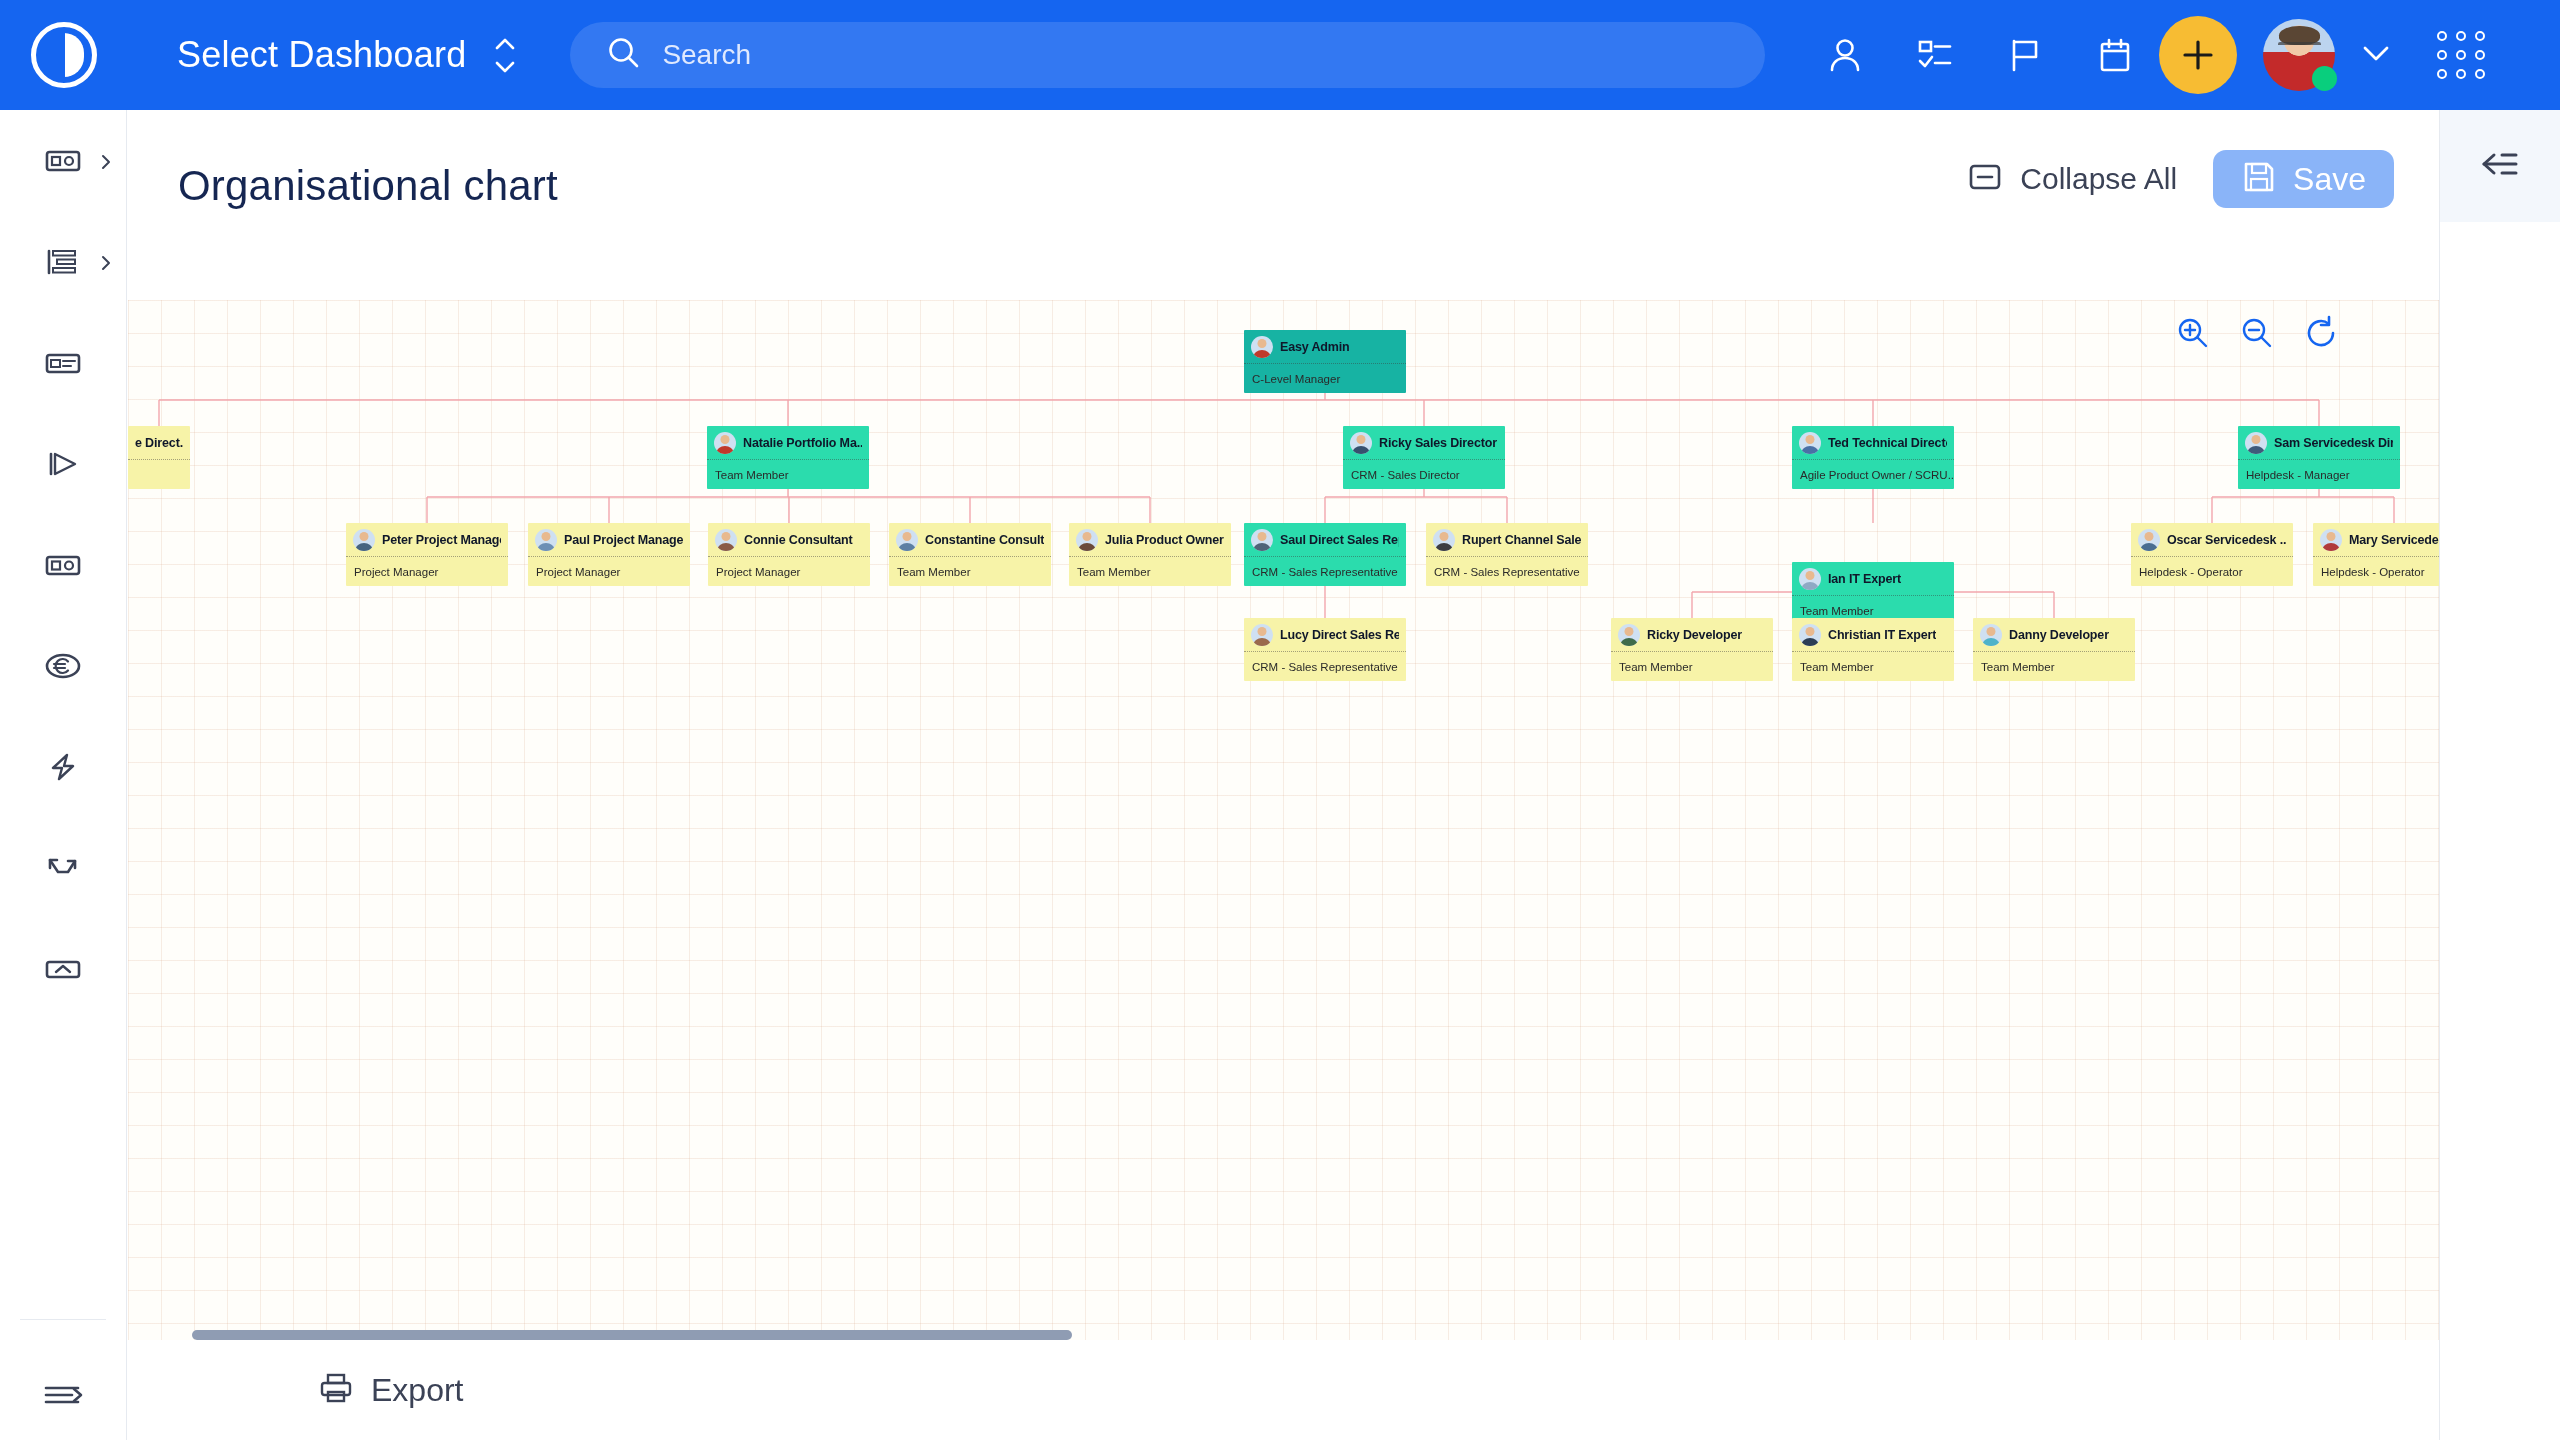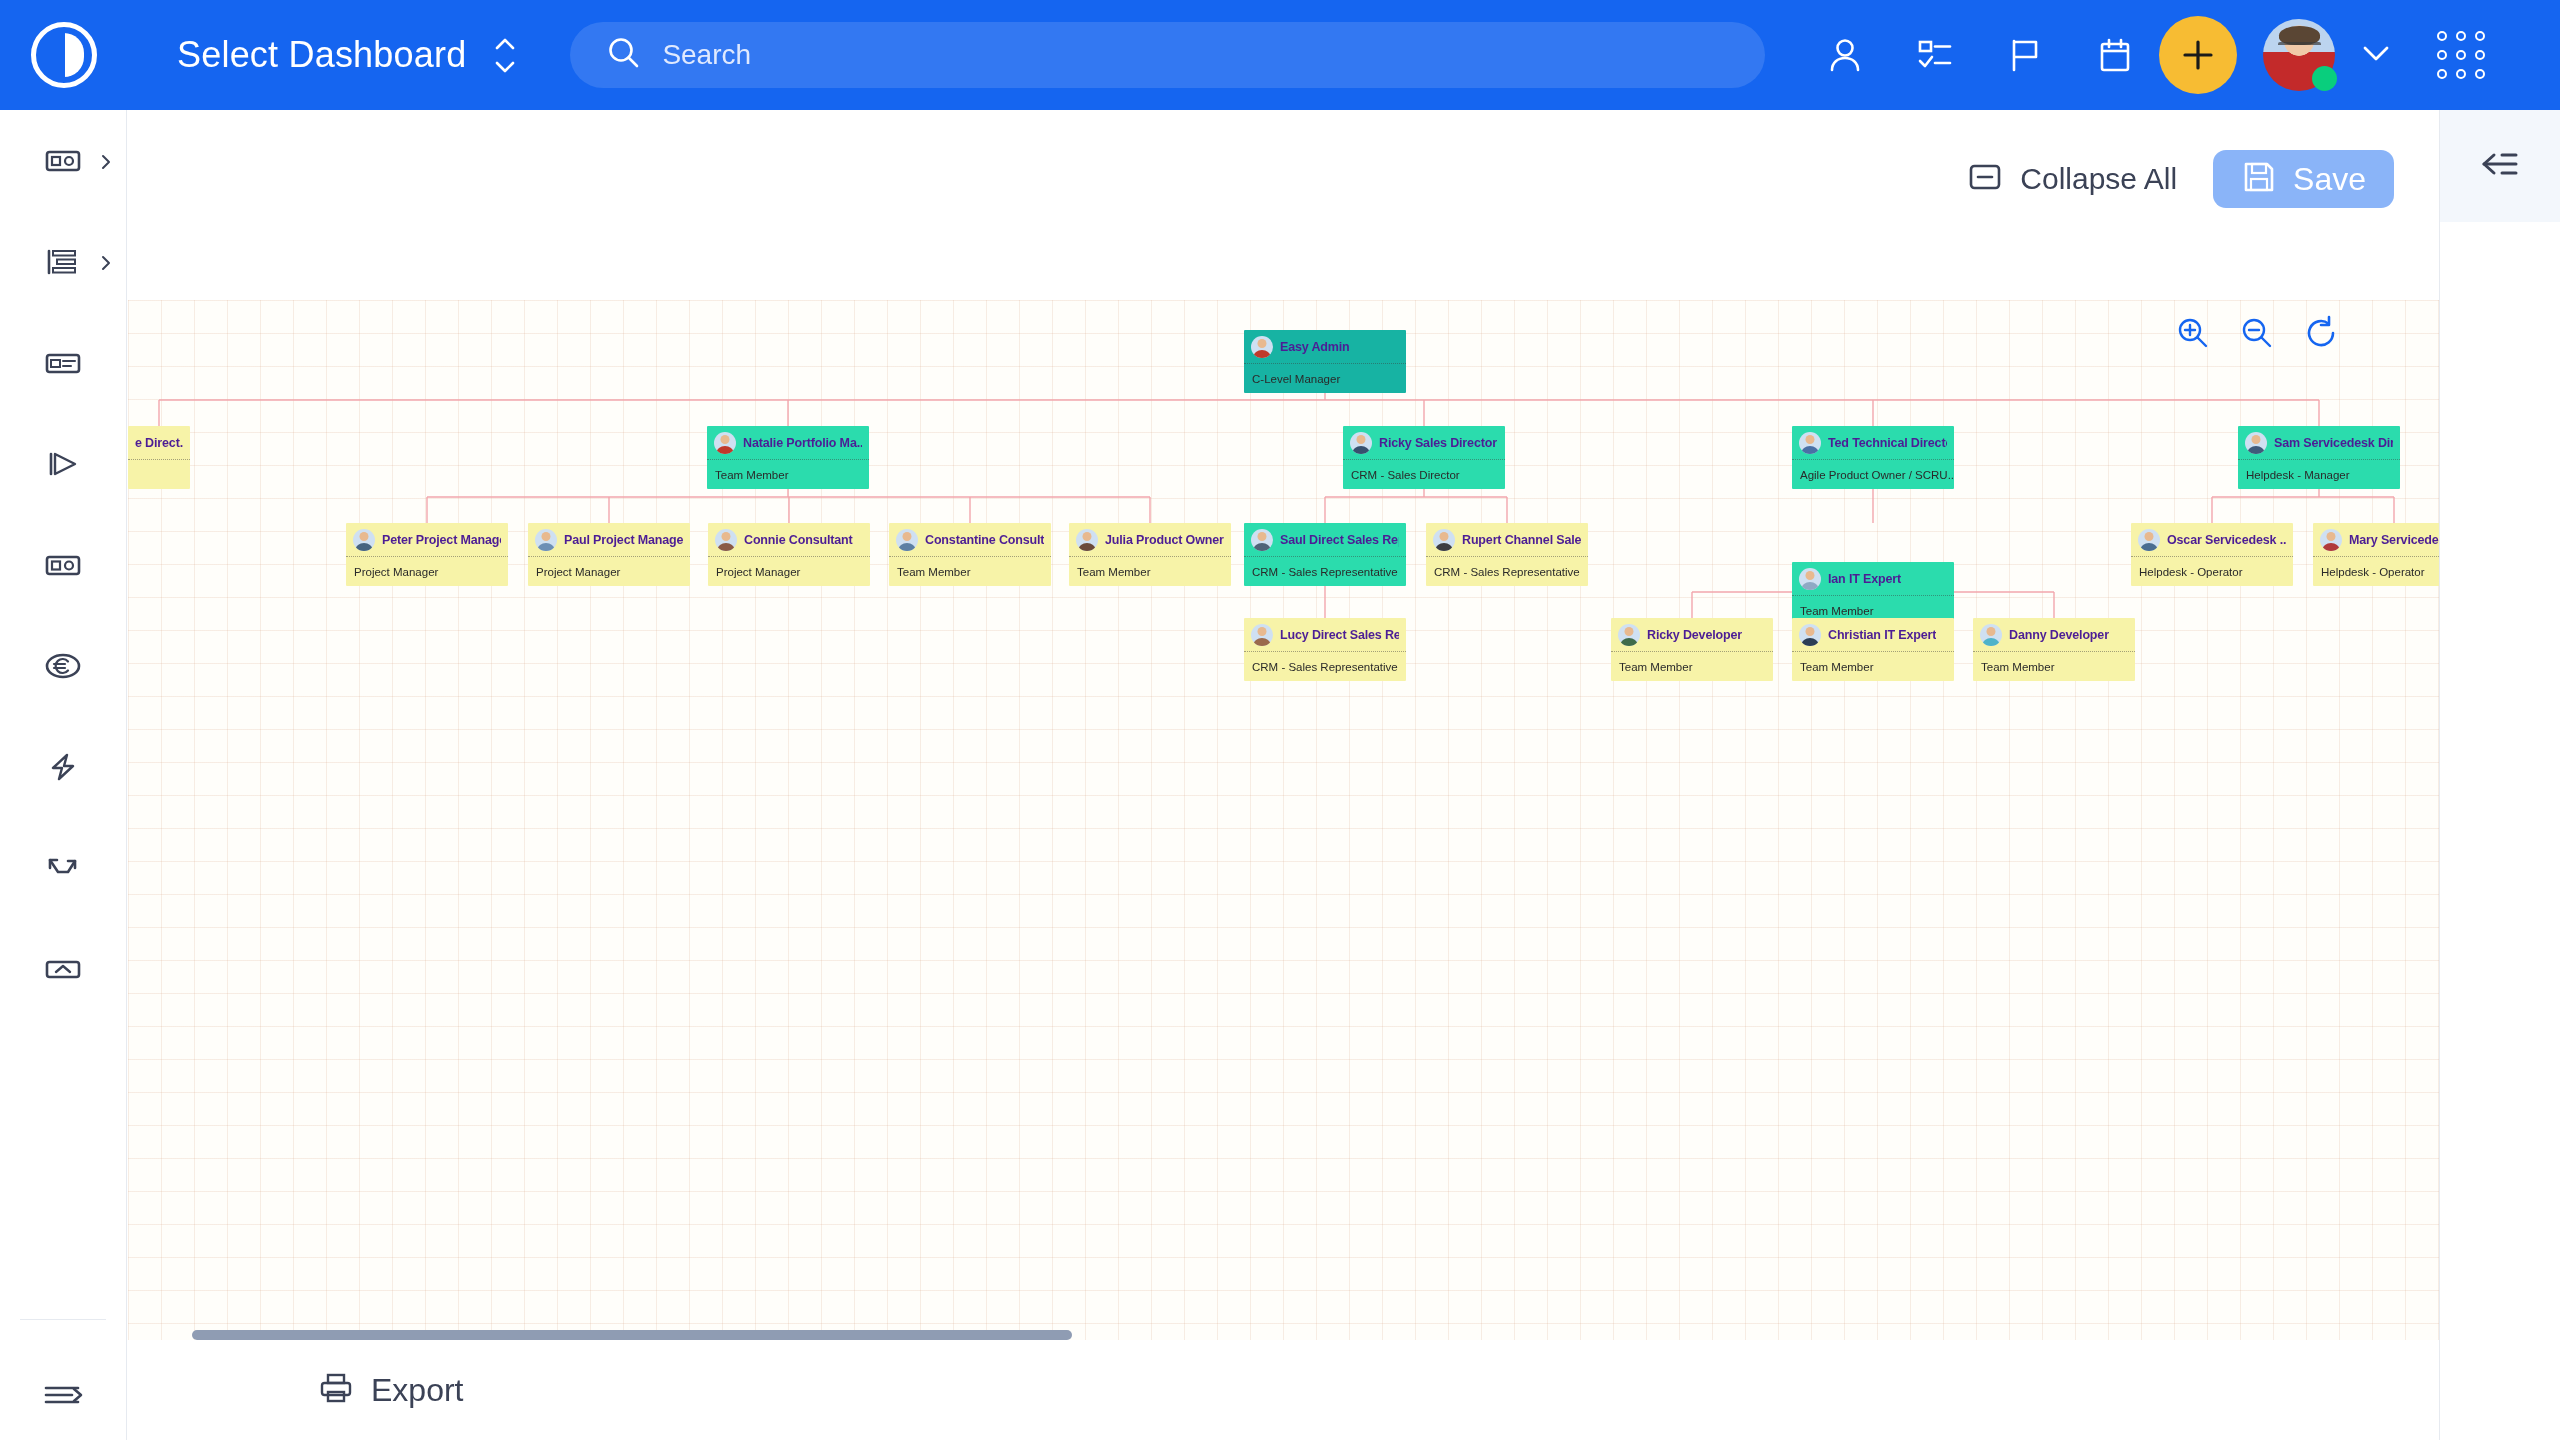--- a/index.html
+++ b/index.html
@@ -201,21 +201,21 @@
   }
   .node.ceo   { background: #17B3A3; }
   .node.mgr   { background: #2BDCAD; }
   .node.worker{ background: #F7F3A8; }
   .node-top {
     height: 34px; display: flex; align-items: center; gap: 7px;
     padding: 0 7px;
     border-bottom: 1px dotted rgba(60,60,60,.45);
   }
   .node-name {
-    font-size: 12.5px; font-weight: bold; color: #4c1d95;
+    font-size: 12.5px; font-weight: bold; color: #0f172a;
     white-space: nowrap; overflow: hidden; text-overflow: clip;
     letter-spacing: -.15px;
   }
   .node-sub {
     flex: 1; display: flex; align-items: center;
     padding: 0 8px; font-size: 11.5px; color: #2a2a2a;
     white-space: nowrap; overflow: hidden;
   }
   .av {
     width: 22px; height: 22px; border-radius: 50%;
@@ -445,20 +445,21 @@
     <svg width="56" height="40" viewBox="0 0 56 40">
         <line x1="12" y1="20" x2="44" y2="20" stroke="#3b4256" stroke-width="3" stroke-linecap="round"></line>
         <path d="M22 11 L12 20 L22 29" stroke="#3b4256" stroke-width="3" fill="none" stroke-linecap="round" stroke-linejoin="round"></path>
         <line x1="30" y1="11" x2="44" y2="11" stroke="#3b4256" stroke-width="3" stroke-linecap="round"></line>
         <line x1="30" y1="29" x2="44" y2="29" stroke="#3b4256" stroke-width="3" stroke-linecap="round"></line>
       </svg>
   </span>
 </div>
 
 <div class="page-head">
+  <div class="page-title">Organisational chart</div>
   <div class="head-actions">
     <div class="collapse-all">
       <span>
         <svg width="34" height="34" viewBox="0 0 34 34">
             <rect x="3" y="6" width="28" height="22" rx="3.5" stroke="#3b4256" stroke-width="2.6" fill="none"></rect>
             <line x1="10" y1="17" x2="24" y2="17" stroke="#3b4256" stroke-width="2.6" stroke-linecap="round"></line>
           </svg>
       </span>
       <span class="lbl">Collapse All</span>
     </div>

